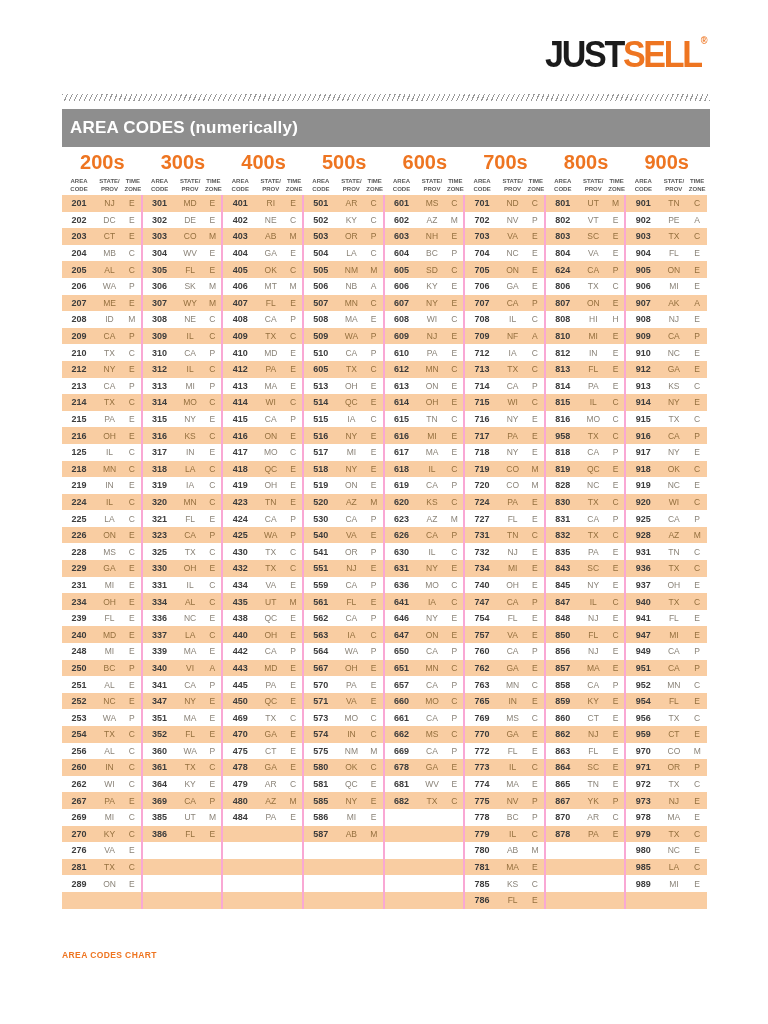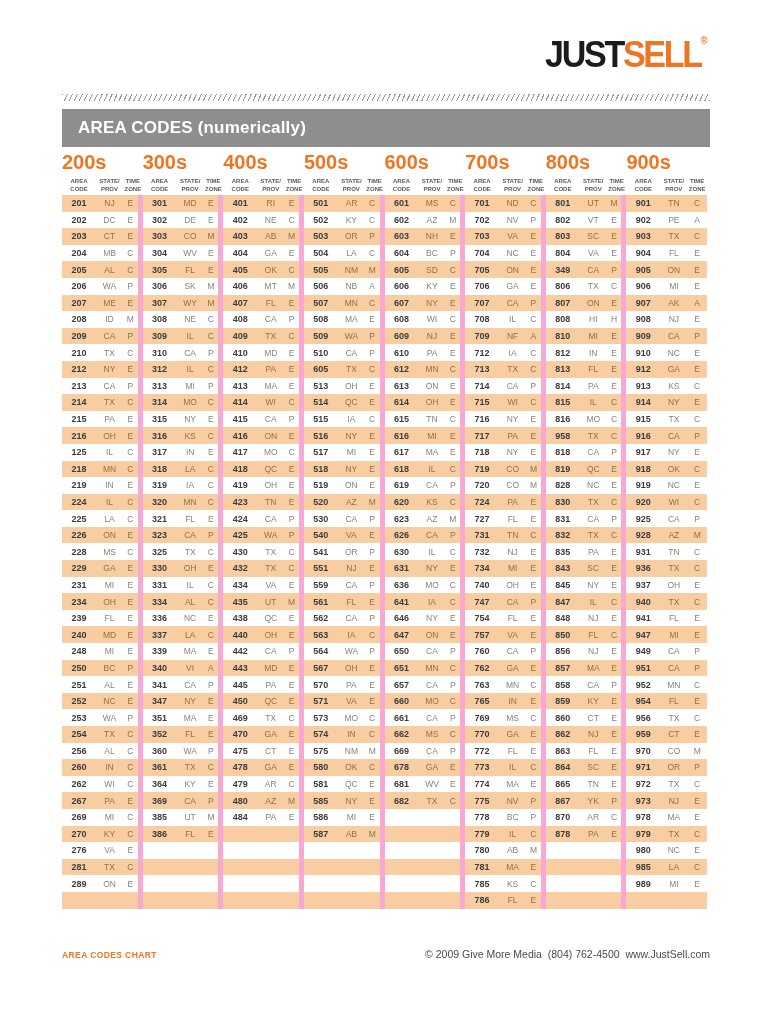--- a/index.html
+++ b/index.html
@@ -13,29 +13,29 @@
   .logo .just { color: #1b1b1b; }
   .logo .sell { color: var(--accent); }
   .logo .tm { font-size: 10px; letter-spacing: 0; vertical-align: top; color: var(--accent); }
 
   
   .hatch { position: absolute; top: 94px; left: 0; right: 0; height: 7px;
     background: repeating-linear-gradient(115deg, #9a9a9a 0 1px, transparent 1px 4.5px); }
 
   
   .banner { position: absolute; top: 109px; left: 0; right: 0; height: 38px; background: var(--banner); display: flex; align-items: center; }
-  .banner .title { color: #ffffff; font-weight: bold; font-size: 17px; padding-left: 16px; letter-spacing: 0.2px; }
+  .banner .title { color: #ffffff; font-weight: bold; font-size: 17px; padding-left: 8px; letter-spacing: 0.2px; }
 
   
   .table { position: absolute; top: 150px; left: 0; right: 3px; display: flex; }
   .group { flex: 1 1 0; min-width: 0; }
-  .group-title { color: var(--accent); font-weight: bold; font-size: 20px; height: 26px; line-height: 24px; }
+  .group-title { text-align: center; color: var(--accent); font-weight: bold; font-size: 20px; height: 26px; line-height: 24px; }
   .subhead { display: grid; grid-template-columns: 34px 27px 1fr; height: 19px; padding-top: 2px; }
   .sh { font-size: 6px; font-weight: bold; color: #5a5a5a; text-align: center; line-height: 1.25; letter-spacing: 0; }
-  .rows { border-right: 5px solid #f9a8d4; }
+  .rows { border-right: 2px solid #f9a8d4; }
   .group:last-child .rows { border-right: none; }
   .row { display: grid; grid-template-columns: 34px 27px 1fr; height: 16.6px; align-items: center; }
   .row.stripe { background: var(--stripe); }
   .cell { text-align: center; overflow: hidden; white-space: nowrap; }
   .cell.code { font-weight: bold; font-size: 9px; color: #3c3c3c; }
   .cell.state { font-size: 8.5px; color: #8a8378; }
   .cell.zone { font-size: 8.5px; color: #8a8378; }
   .row.stripe .cell.state, .row.stripe .cell.zone { color: #95703f; }
 
   
@@ -1432,21 +1432,21 @@
               <div class="cell code">803</div>
               <div class="cell state">SC</div>
               <div class="cell zone">E</div>
             </div>
             <div class="row">
               <div class="cell code">804</div>
               <div class="cell state">VA</div>
               <div class="cell zone">E</div>
             </div>
             <div class="row stripe">
-              <div class="cell code">349</div>
+              <div class="cell code">624</div>
               <div class="cell state">CA</div>
               <div class="cell zone">P</div>
             </div>
             <div class="row">
               <div class="cell code">806</div>
               <div class="cell state">TX</div>
               <div class="cell zone">C</div>
             </div>
             <div class="row stripe">
               <div class="cell code">807</div>
@@ -1857,17 +1857,16 @@
               <div class="cell code"></div>
               <div class="cell state"></div>
               <div class="cell zone"></div>
             </div>
           </div>
         </div>
       </div>
 
     <div class="footer">
       <div class="footer-left">AREA CODES CHART</div>
-      <div class="footer-right">© 2009 Give More Media  (804) 762-4500  www.JustSell.com</div>
     </div>
 
   </div>
 </div>
 
 </body></html>

